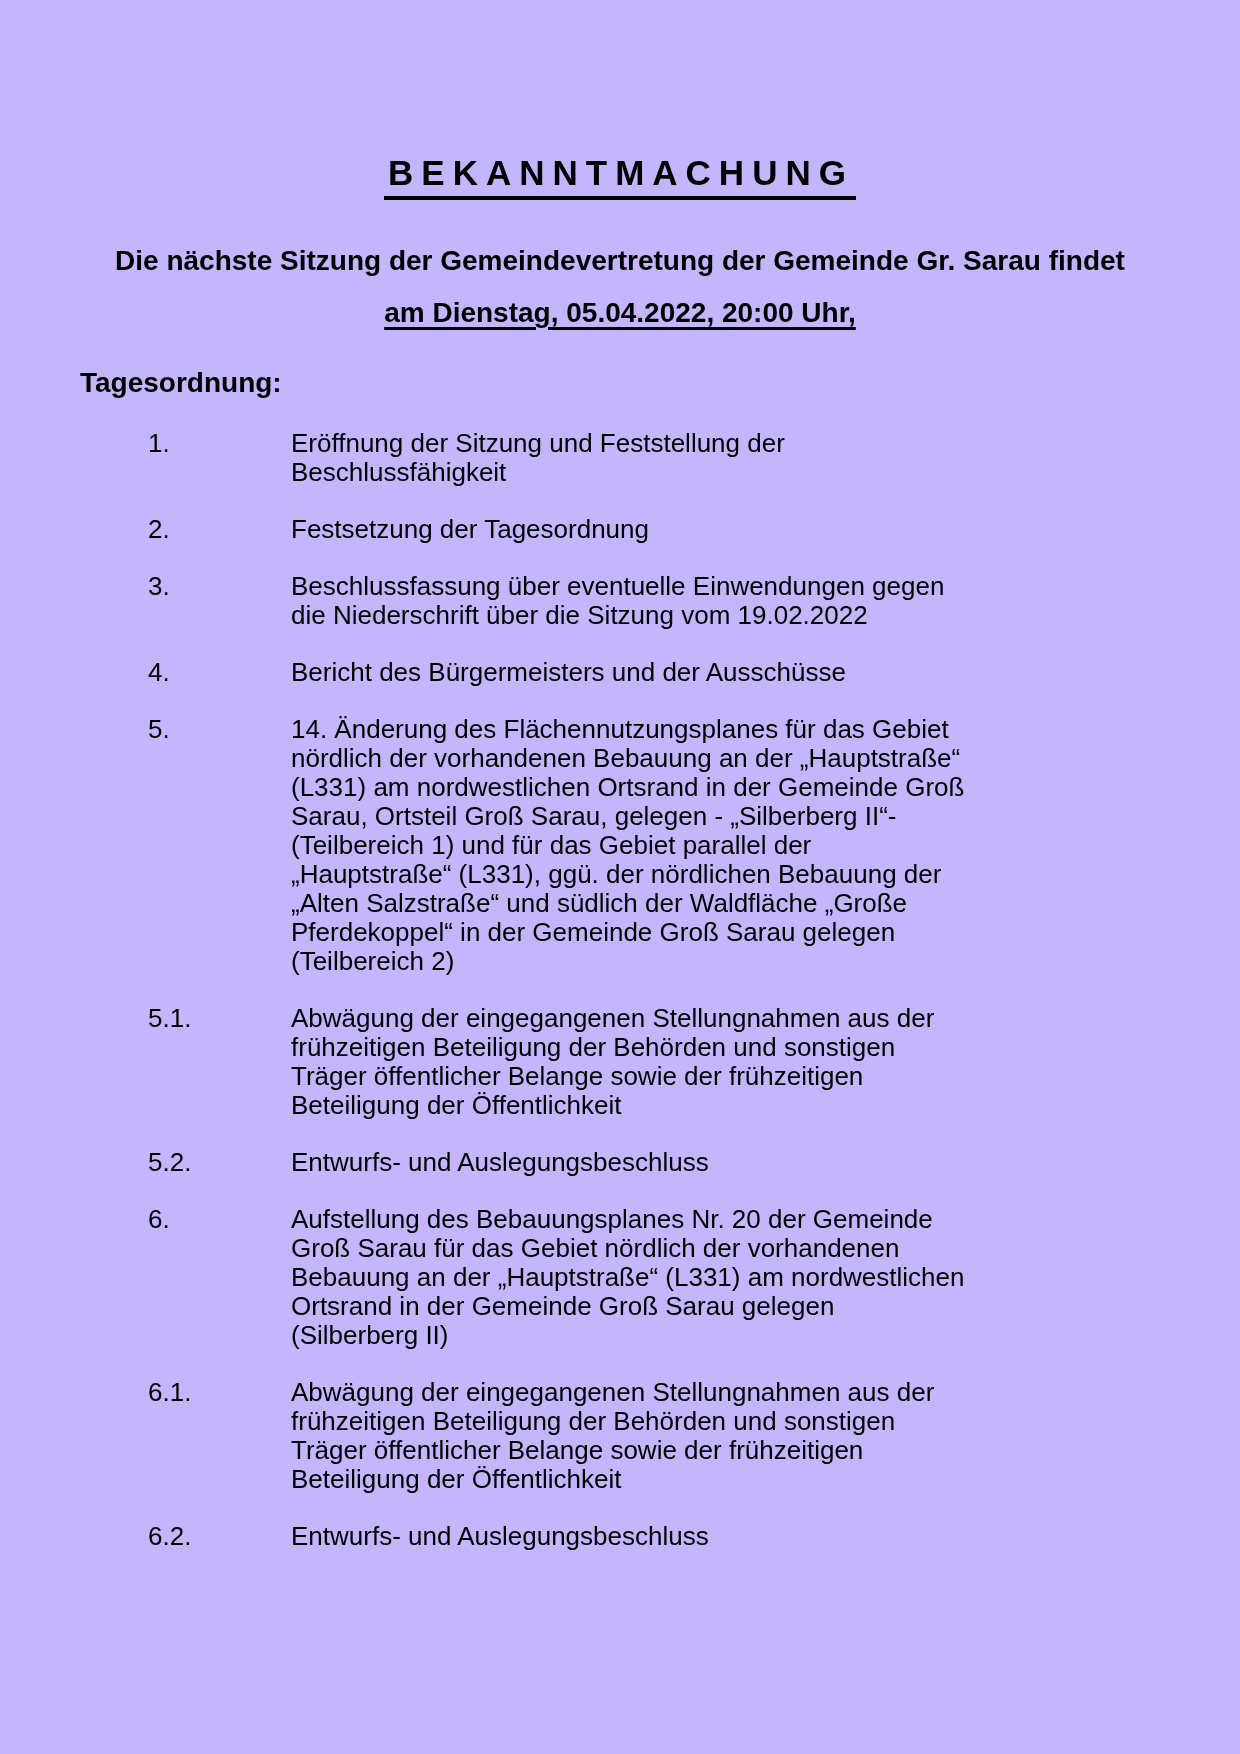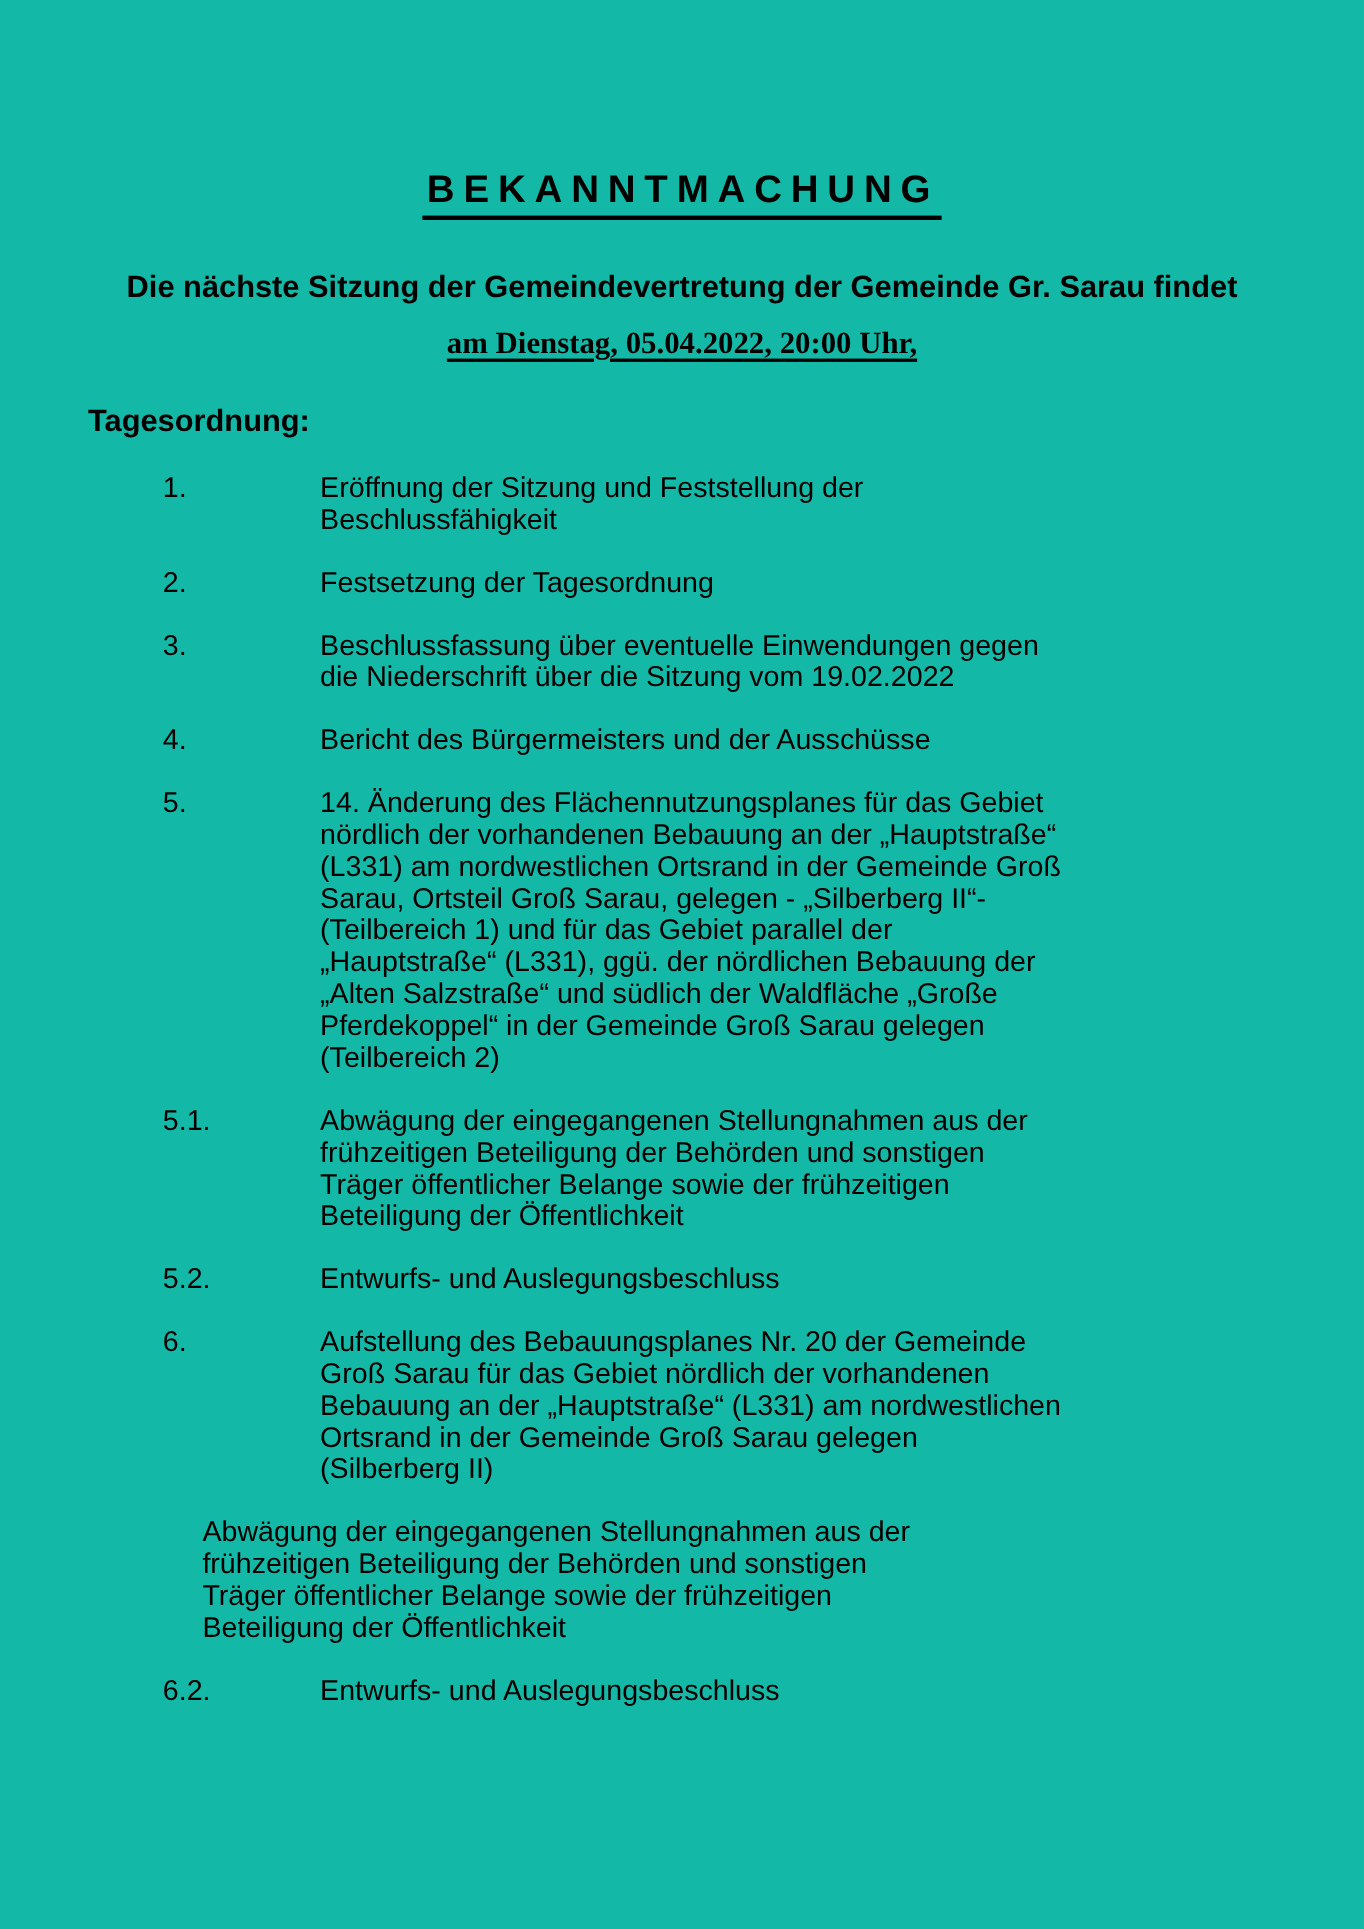--- a/index.html
+++ b/index.html
@@ -4,21 +4,21 @@
 <style>
   html, body {
     margin: 0;
     padding: 0;
     background: #ffffff;
   }
   .page {
     position: relative;
     width: 1240px;
     height: 1754px;
-    background: #14b8a6;
+    background: #c4b5fd;
     color: #000000;
     font-family: "Liberation Sans", sans-serif;
     overflow: hidden;
     box-sizing: border-box;
   }
   .title-wrap {
     text-align: center;
     padding-top: 155px;
   }
   .doc-title {
@@ -32,21 +32,21 @@
     border-bottom: 4px solid #000000;
   }
   .intro {
     text-align: center;
     font-weight: bold;
     font-size: 28px;
     line-height: 34px;
     margin: 16px;
   }
   .intro-1 { margin-top: 44px; }
-  .intro-2 { margin-top: 18px; font-family: Liberation Serif, serif; }
+  .intro-2 { margin-top: 18px; }
   .intro-3 { margin-top: 20px; }
   .underlined {
     text-decoration: underline;
     text-decoration-thickness: 3px;
     text-underline-offset: 5px;
   }
   .agenda-heading {
     font-size: 28px;
     font-weight: bold;
     line-height: 34px;
@@ -139,20 +139,21 @@
       <div class="agenda-item">
         <span class="num">6.</span>
         <span class="text">Aufstellung des Bebauungsplanes Nr. 20 der Gemeinde
 Groß Sarau für das Gebiet nördlich der vorhandenen
 Bebauung an der „Hauptstraße“ (L331) am nordwestlichen
 Ortsrand in der Gemeinde Groß Sarau gelegen
 (Silberberg II)</span>
       </div>
 
       <div class="agenda-item">
+        <span class="num">6.1.</span>
         <span class="text">Abwägung der eingegangenen Stellungnahmen aus der
 frühzeitigen Beteiligung der Behörden und sonstigen
 Träger öffentlicher Belange sowie der frühzeitigen
 Beteiligung der Öffentlichkeit</span>
       </div>
 
       <div class="agenda-item">
         <span class="num">6.2.</span>
         <span class="text">Entwurfs- und Auslegungsbeschluss</span>
       </div>

